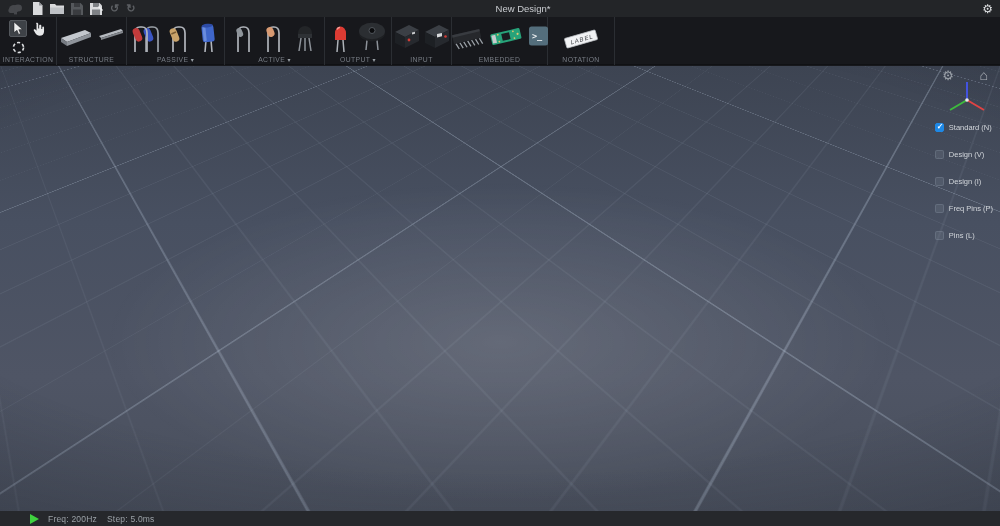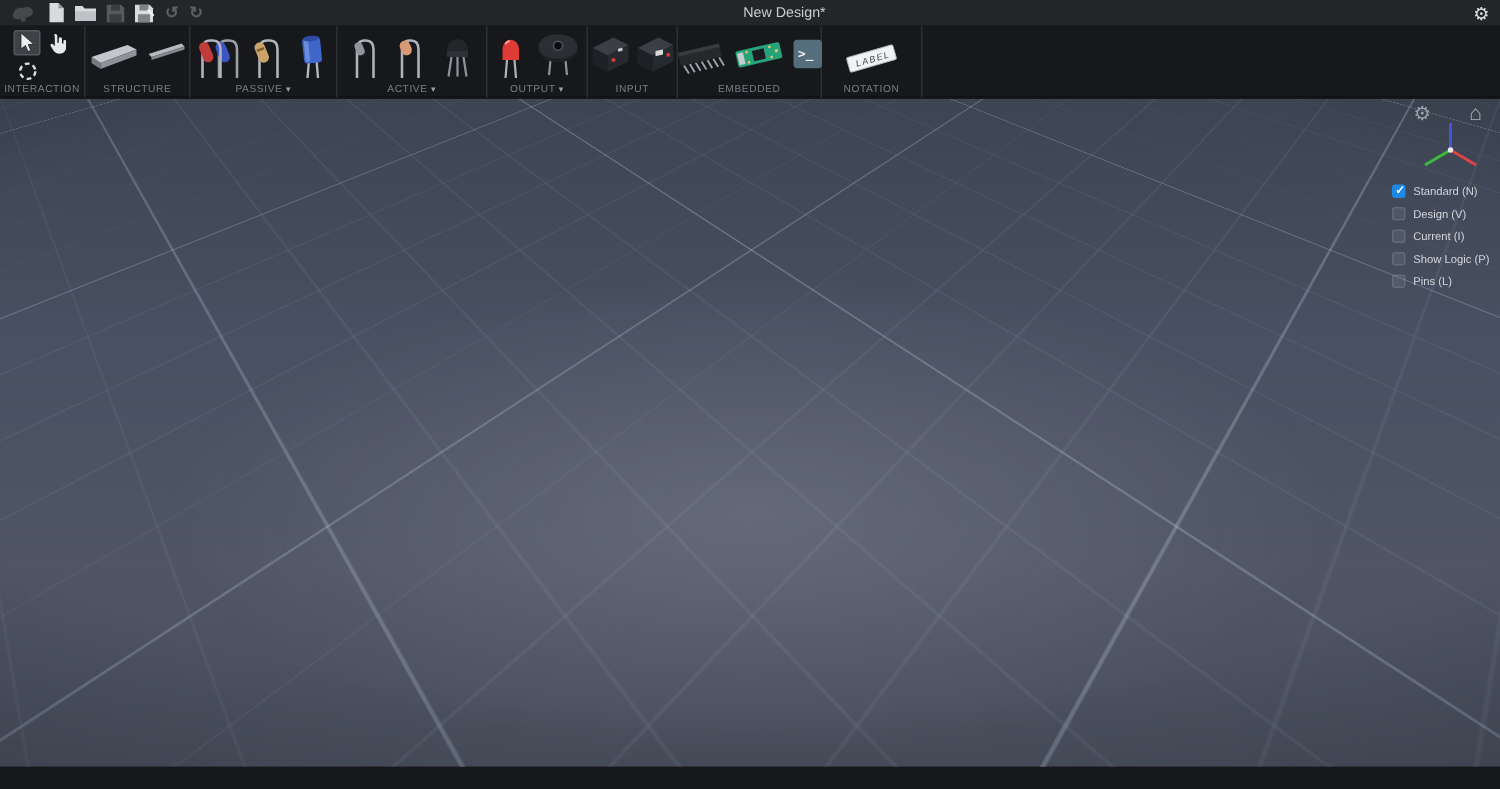--- a/index.html
+++ b/index.html
@@ -50,21 +50,21 @@
   }
   .vp-light { position:absolute; inset:0; pointer-events:none;
     background:radial-gradient(ellipse 55% 50% at 50% 62%, rgba(255,255,255,.13), rgba(255,255,255,0) 72%); }
   .vp-vignette { position:absolute; inset:0; pointer-events:none;
     background:radial-gradient(ellipse 115% 95% at 50% 42%, rgba(0,0,0,0) 52%, rgba(13,18,30,.38) 100%); }
 
   .vp-gear { position:absolute; top:2px; right:46px; font-size:13px; color:#9aa0a8; cursor:pointer; }
   .vp-home { position:absolute; top:1px; right:12px; font-size:14px; color:#b0b5bb; cursor:pointer; }
   .gizmo { position:absolute; top:12px; right:10px; cursor:pointer; }
 
-  .opts { position:absolute; top:56px; right:7px; display:flex; flex-direction:column; gap:5px; }
+  .opts { position:absolute; top:56px; right:7px; display:flex; flex-direction:column; gap:17px; }
   .opt-row { display:flex; align-items:center; gap:5px; cursor:pointer; height:10px; }
   .opt-box { width:9px; height:9px; border-radius:2px; background:rgba(150,160,175,.16);
     border:1px solid rgba(165,175,190,.22); flex:none; position:relative; }
   .opt-row.checked .opt-box { background:#1e88e5; border-color:#1e88e5; }
   .opt-row.checked .opt-box::after { content:"✓"; position:absolute; left:1px; top:-2px;
     color:#fff; font-size:8px; font-weight:bold; }
   .opt-label { font-size:7.5px; color:#d2d6db; white-space:nowrap; }
 
   
   .statusbar { position:absolute; left:0; right:0; bottom:0; height:15px; background:#26282c;
@@ -337,27 +337,32 @@
       <div class="opt-row checked">
         <span class="opt-box"></span>
         <span class="opt-label">Standard (N)</span>
       </div>
       <div class="opt-row">
         <span class="opt-box"></span>
         <span class="opt-label">Design (V)</span>
       </div>
       <div class="opt-row">
         <span class="opt-box"></span>
-        <span class="opt-label">Current (I)</span>
+        <span class="opt-label">Design (I)</span>
       </div>
       <div class="opt-row">
         <span class="opt-box"></span>
-        <span class="opt-label">Show Logic (P)</span>
+        <span class="opt-label">Freq Pins (P)</span>
       </div>
       <div class="opt-row">
         <span class="opt-box"></span>
         <span class="opt-label">Pins (L)</span>
       </div>
     </div>
   </div>
 
+  <div class="statusbar">
+    <div class="play-btn"></div>
+    <span class="status-text">Freq: 200Hz</span>
+    <span class="status-text">Step: 5.0ms</span>
+  </div>
 
 </div>
 
 </body></html>

